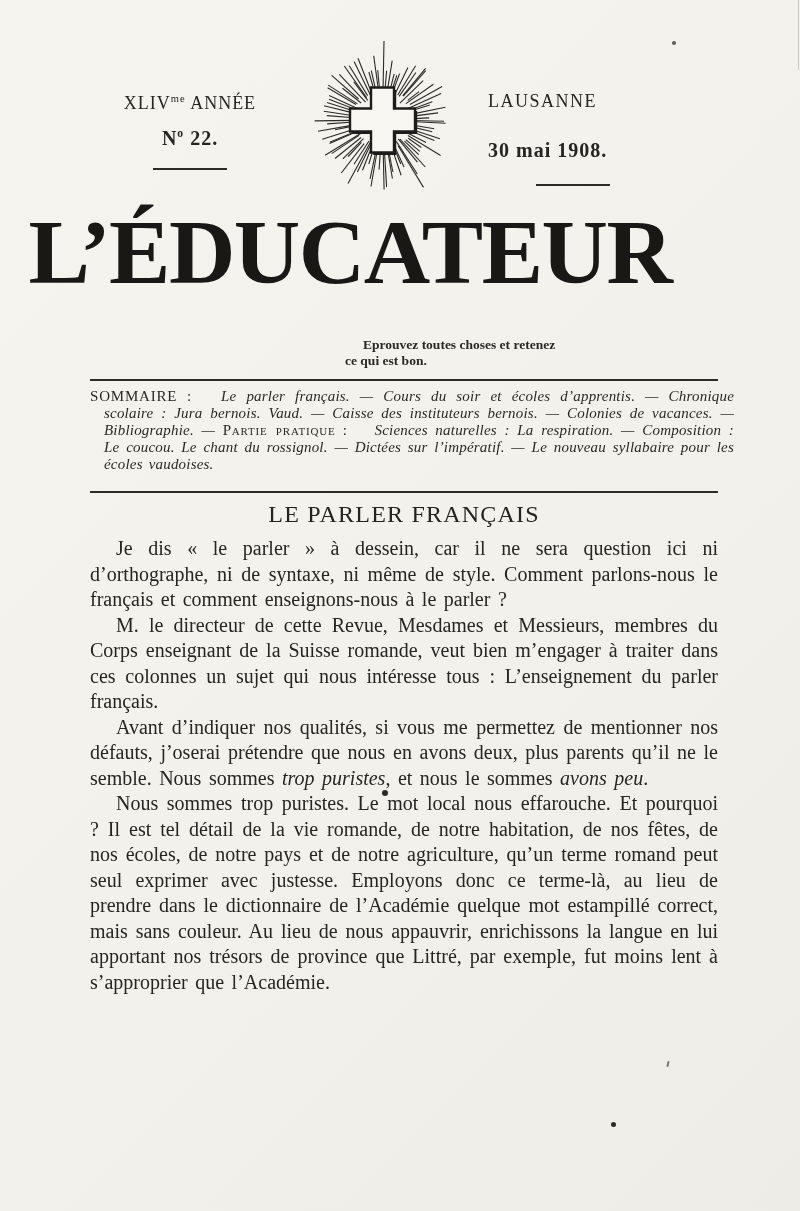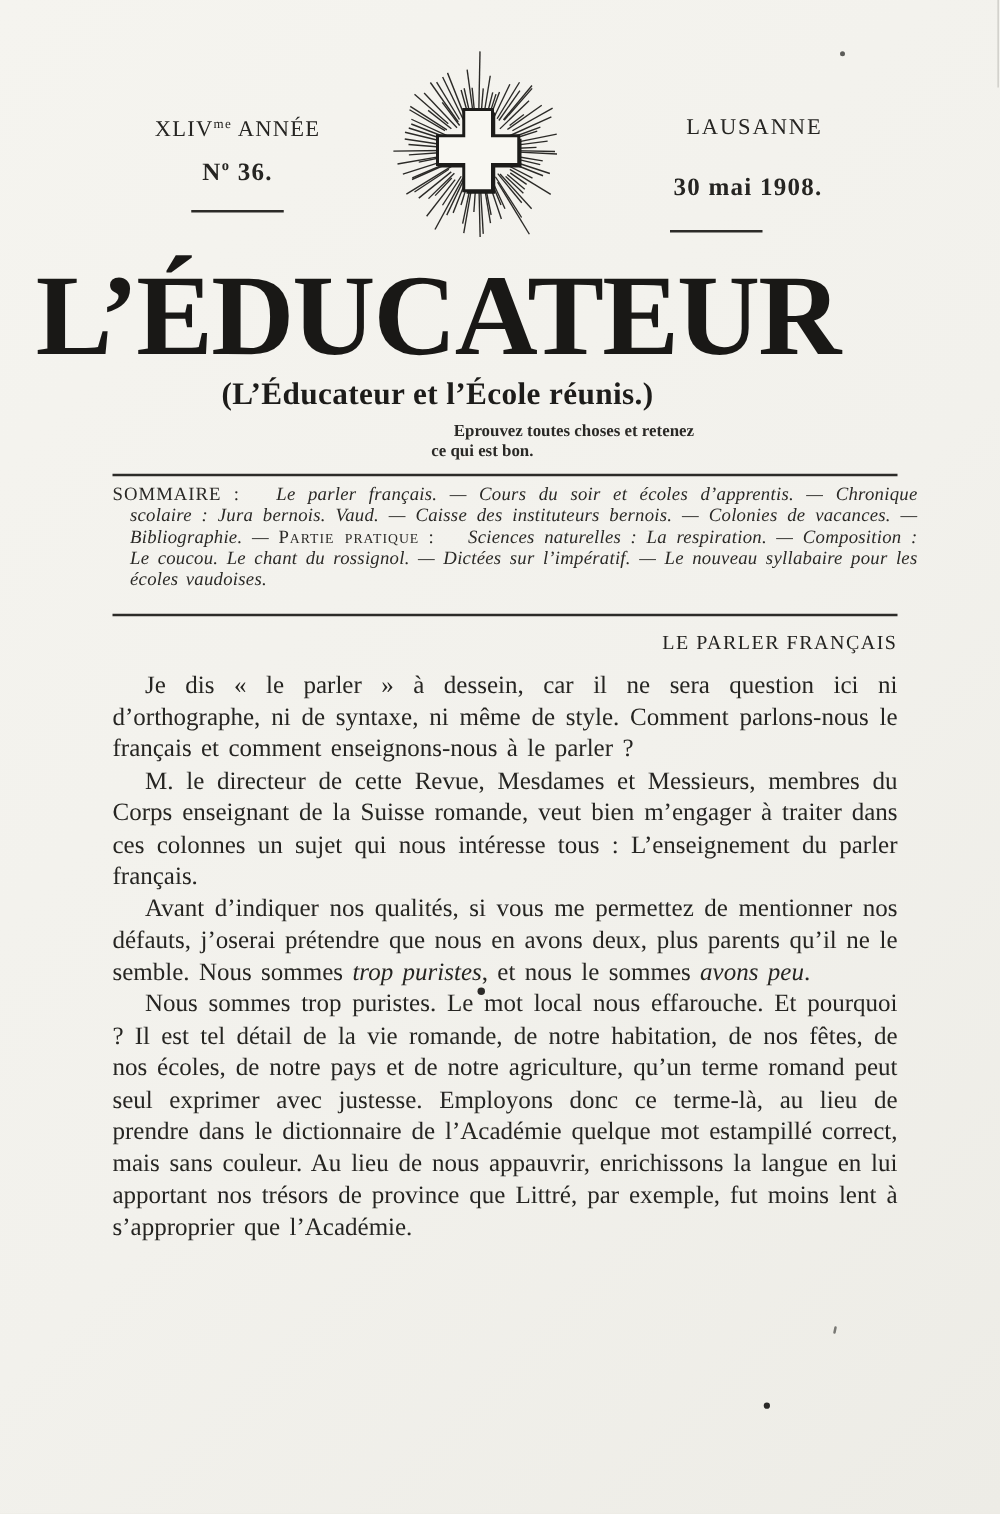--- a/index.html
+++ b/index.html
@@ -15,21 +15,21 @@
   }
   sup { font-size: 0.58em; vertical-align: super; line-height: 0; }
 
   
   .mh-left {
     position: absolute; left: 105px; top: 94px; width: 170px;
     text-align: center;
   }
   .mh-right {
     position: absolute; left: 488px; top: 92px; width: 170px;
-    text-align: right;
+    text-align: left;
     font-family: Liberation Serif, serif;
   }
   .mh-year  { font-size: 18px; line-height: 18px; letter-spacing: 1px; }
   .mh-issue { font-size: 20px; line-height: 20px; font-weight: bold; margin-top: 16px; letter-spacing: 1px; }
   .mh-place { font-size: 18px; line-height: 18px; letter-spacing: 1.5px; }
   .mh-date  { font-size: 20px; line-height: 20px; font-weight: bold; margin-top: 30px; letter-spacing: 1px; }
   .mh-rule  { width: 74px; height: 2px; background: #2c2b28; margin: 20px auto 0; }
   .mh-right .mh-rule { margin-top: 24px; }
 
   .emblem { position: absolute; left: 300px; top: 40px; width: 165px; height: 160px; }
@@ -61,22 +61,22 @@
     font-size: 15px; line-height: 17px; text-align: justify;
     padding-left: 14px; text-indent: -14px; word-spacing: 2px; color: #2a2926;
   }
   .summary i { letter-spacing: 0.2px; margin-left: 20px; }
   .sum-label { letter-spacing: 0.8px; }
   .sc { font-variant: small-caps; font-style: normal; letter-spacing: 0.8px; }
 
   
   .article { position: absolute; left: 90px; top: 504px; width: 628px; }
   .article-heading {
-    margin: 0 0 11px 0; font-size: 16px; line-height: 21px; font-weight: normal;
-    text-align: right; letter-spacing: 1.2px; color: #242320;
+    margin: 0 0 11px 0; font-size: 24px; line-height: 21px; font-weight: normal;
+    text-align: center; letter-spacing: 1.2px; color: #242320;
   }
   .body-par {
     margin: 0; font-size: 20px; line-height: 25.5px;
     text-align: justify; text-indent: 26px; word-spacing: 2.5px; color: #262522;
   }
 
   
   .speck { position: absolute; background: #2a2927; border-radius: 50%; }
   .speck-a { left: 672px; top: 41px;  width: 4px; height: 4px; opacity: 0.75; }
   .speck-b { left: 611px; top: 1122px; width: 5px; height: 5px; }
@@ -84,21 +84,21 @@
   .dot-mid { left: 382px; top: 790px; width: 6px; height: 6px; }
   .edge-line { position: absolute; right: 1px; top: 0; width: 1px; height: 70px; background: #c9c8c2; }
 </style>
 </head>
 <body>
 
 <div class="page">
 
   <div class="mh-left">
     <div class="mh-year"><span>XLIV</span><sup>me</sup><span> ANNÉE</span></div>
-    <div class="mh-issue"><span>N</span><sup>o</sup><span> 36.</span></div>
+    <div class="mh-issue"><span>N</span><sup>o</sup><span> 22.</span></div>
     <div class="mh-rule"></div>
   </div>
 
   <svg id="emblem" class="emblem" viewBox="0 0 165 160">
       <line x1="110.7" y1="80.5" x2="144.0" y2="81.2" stroke="#2b2a27" stroke-width="1.1"></line>
       <line x1="111.3" y1="81.5" x2="145.6" y2="83.2" stroke="#2b2a27" stroke-width="1.1"></line>
       <line x1="111.9" y1="85.0" x2="134.2" y2="88.7" stroke="#2b2a27" stroke-width="1.1"></line>
       <line x1="107.6" y1="85.9" x2="132.2" y2="91.7" stroke="#2b2a27" stroke-width="1.1"></line>
       <line x1="112.4" y1="89.8" x2="139.9" y2="98.8" stroke="#2b2a27" stroke-width="1.1"></line>
       <line x1="107.2" y1="89.8" x2="134.4" y2="100.6" stroke="#2b2a27" stroke-width="1.1"></line>
@@ -185,21 +185,20 @@
     </svg>
 
   <div class="mh-right">
     <div class="mh-place">LAUSANNE</div>
     <div class="mh-date">30 mai 1908.</div>
     <div class="mh-rule"></div>
   </div>
 
   <div class="brand">
     <h1 class="brand-title">L’ÉDUCATEUR</h1>
-    <div class="brand-subtitle">(L’Éducateur et l’École réunis.)</div>
   </div>
 
   <div class="motto">
     <div class="motto-l1">Eprouvez toutes choses et retenez</div>
     <div class="motto-l2">ce qui est bon.</div>
   </div>
 
   <div class="rule-full rule-a"></div>
 
   <p class="summary"><span class="sum-label">SOMMAIRE</span><span> : </span><i>Le parler français. — Cours du soir et écoles d’apprentis. — Chronique scolaire : Jura bernois. Vaud. — Caisse des instituteurs bernois. — Colonies de vacances. — Bibliographie. — </i><span class="sc">Partie pratique</span><span> : </span><i>Sciences naturelles : La respiration. — Composition : Le coucou. Le chant du rossignol. — Dictées sur l’impératif. — Le nouveau syllabaire pour les écoles vaudoises.</i></p>

